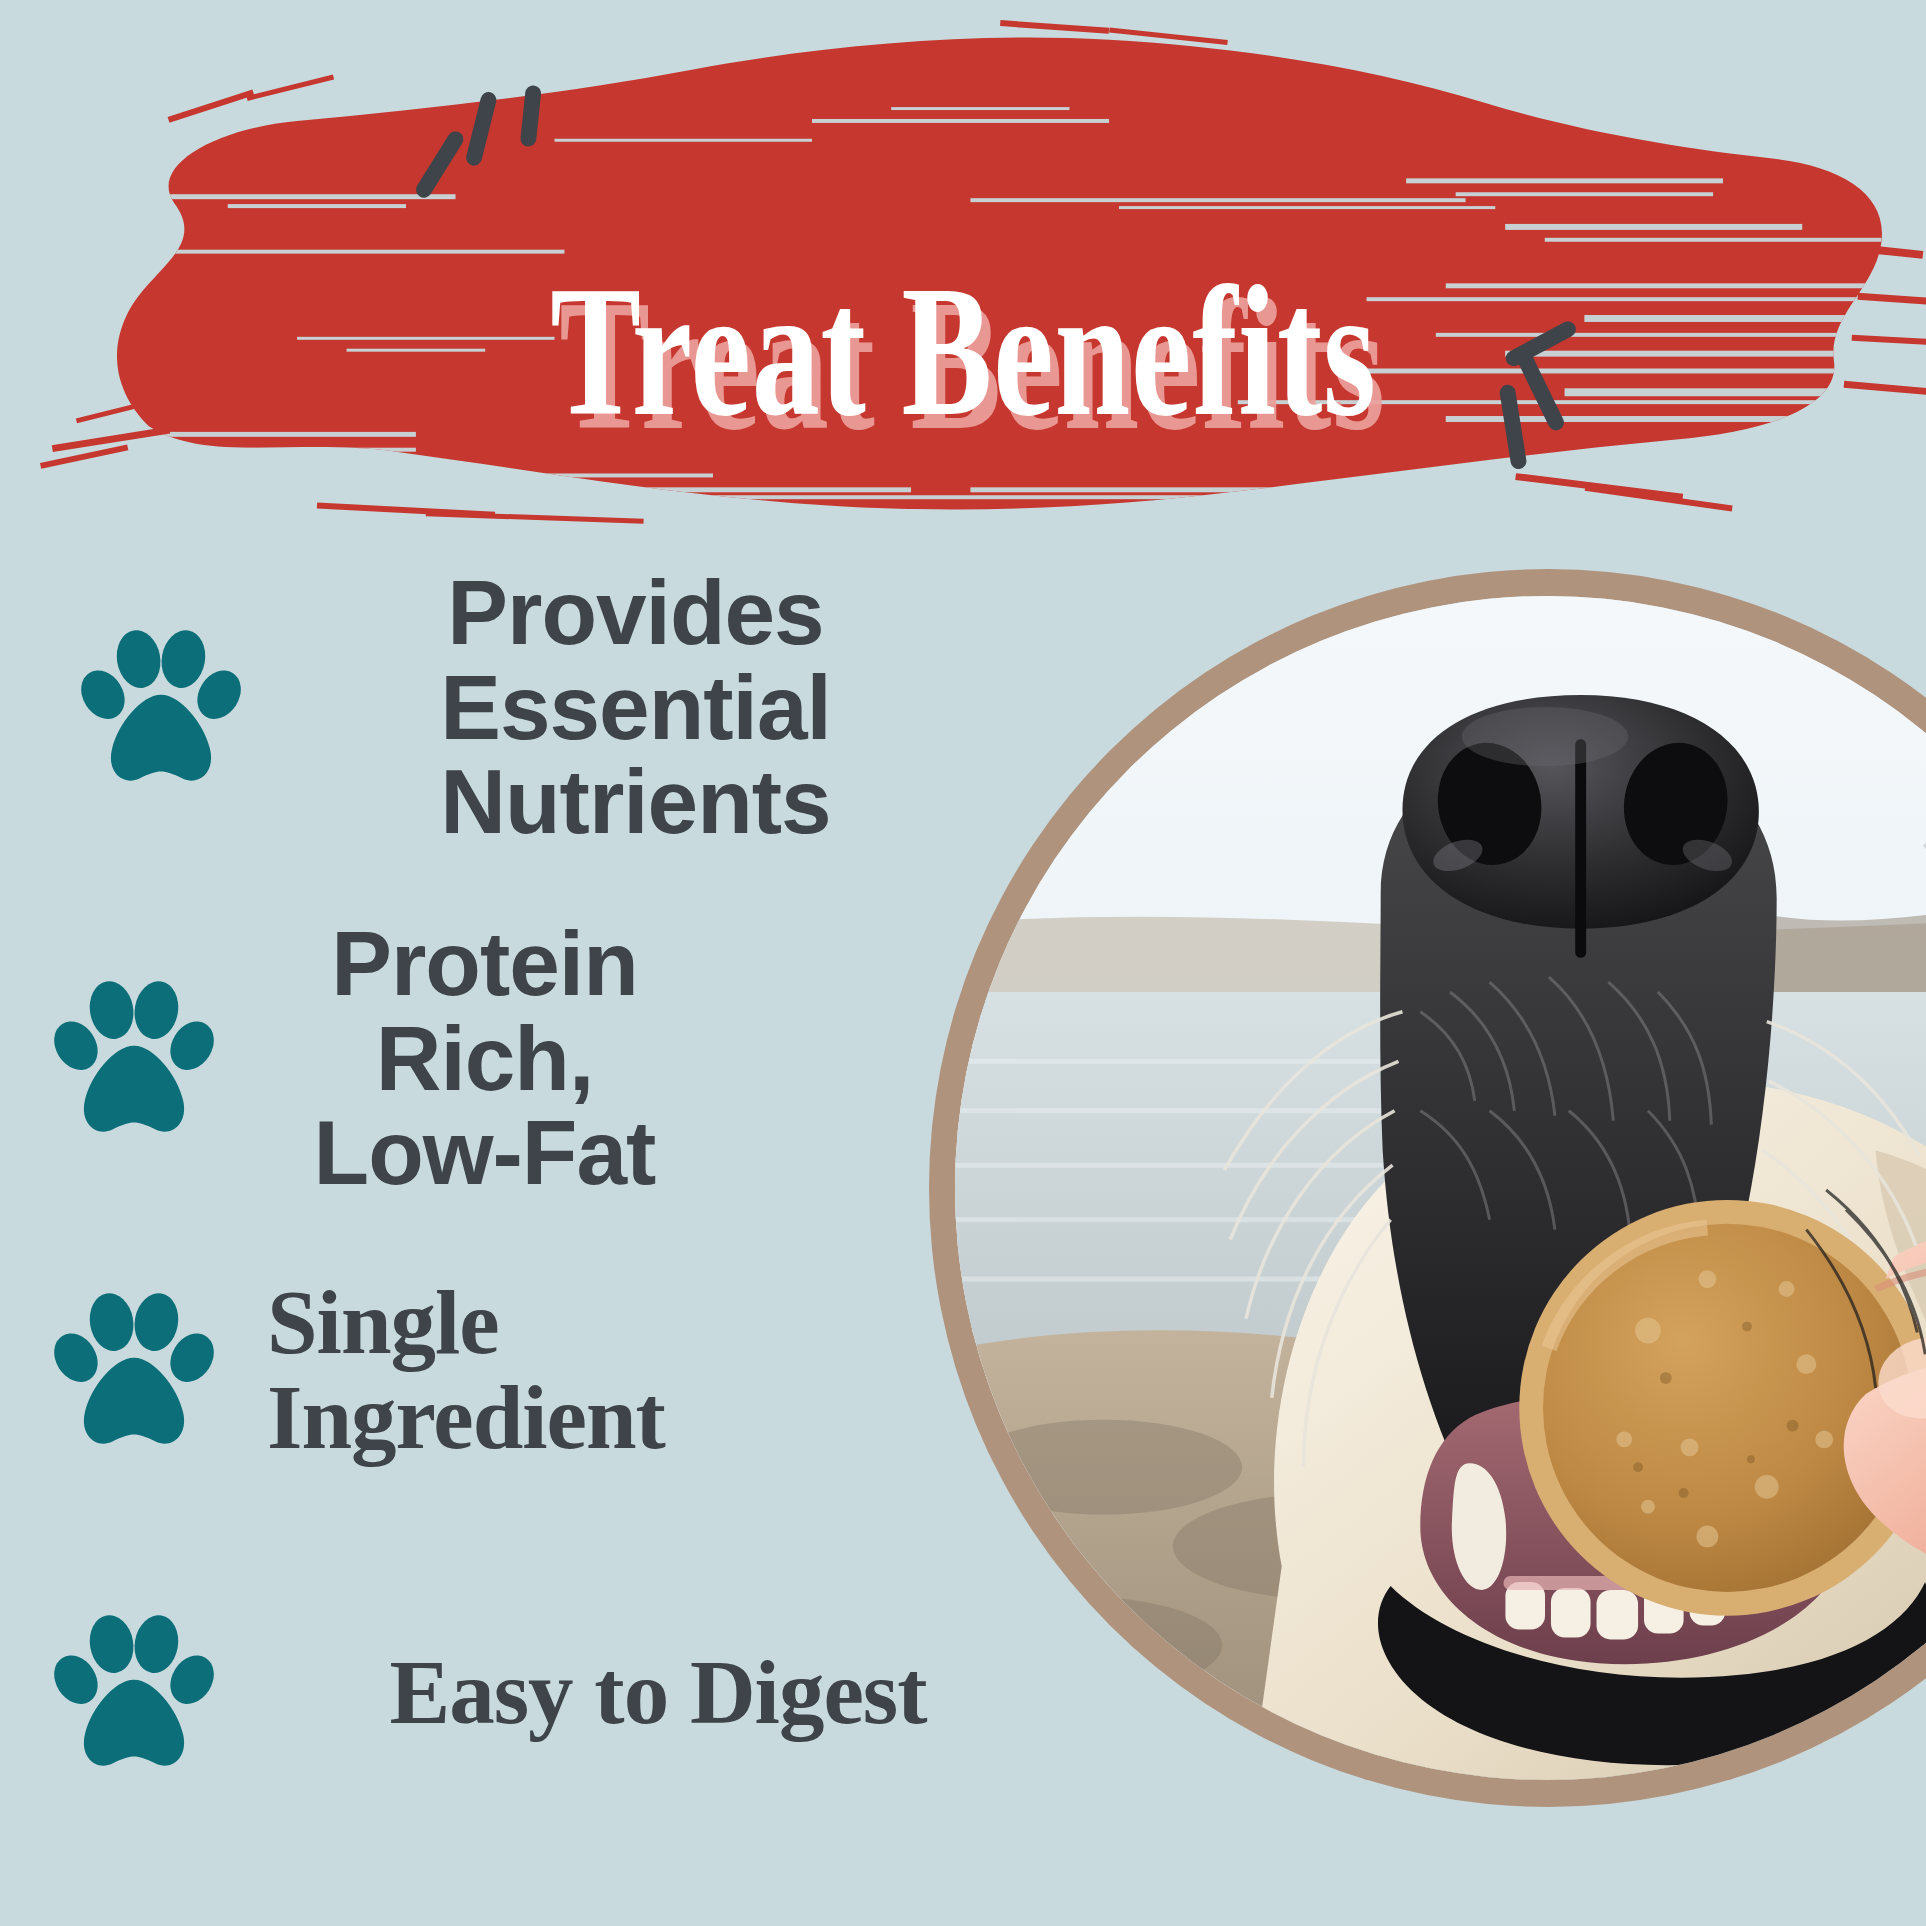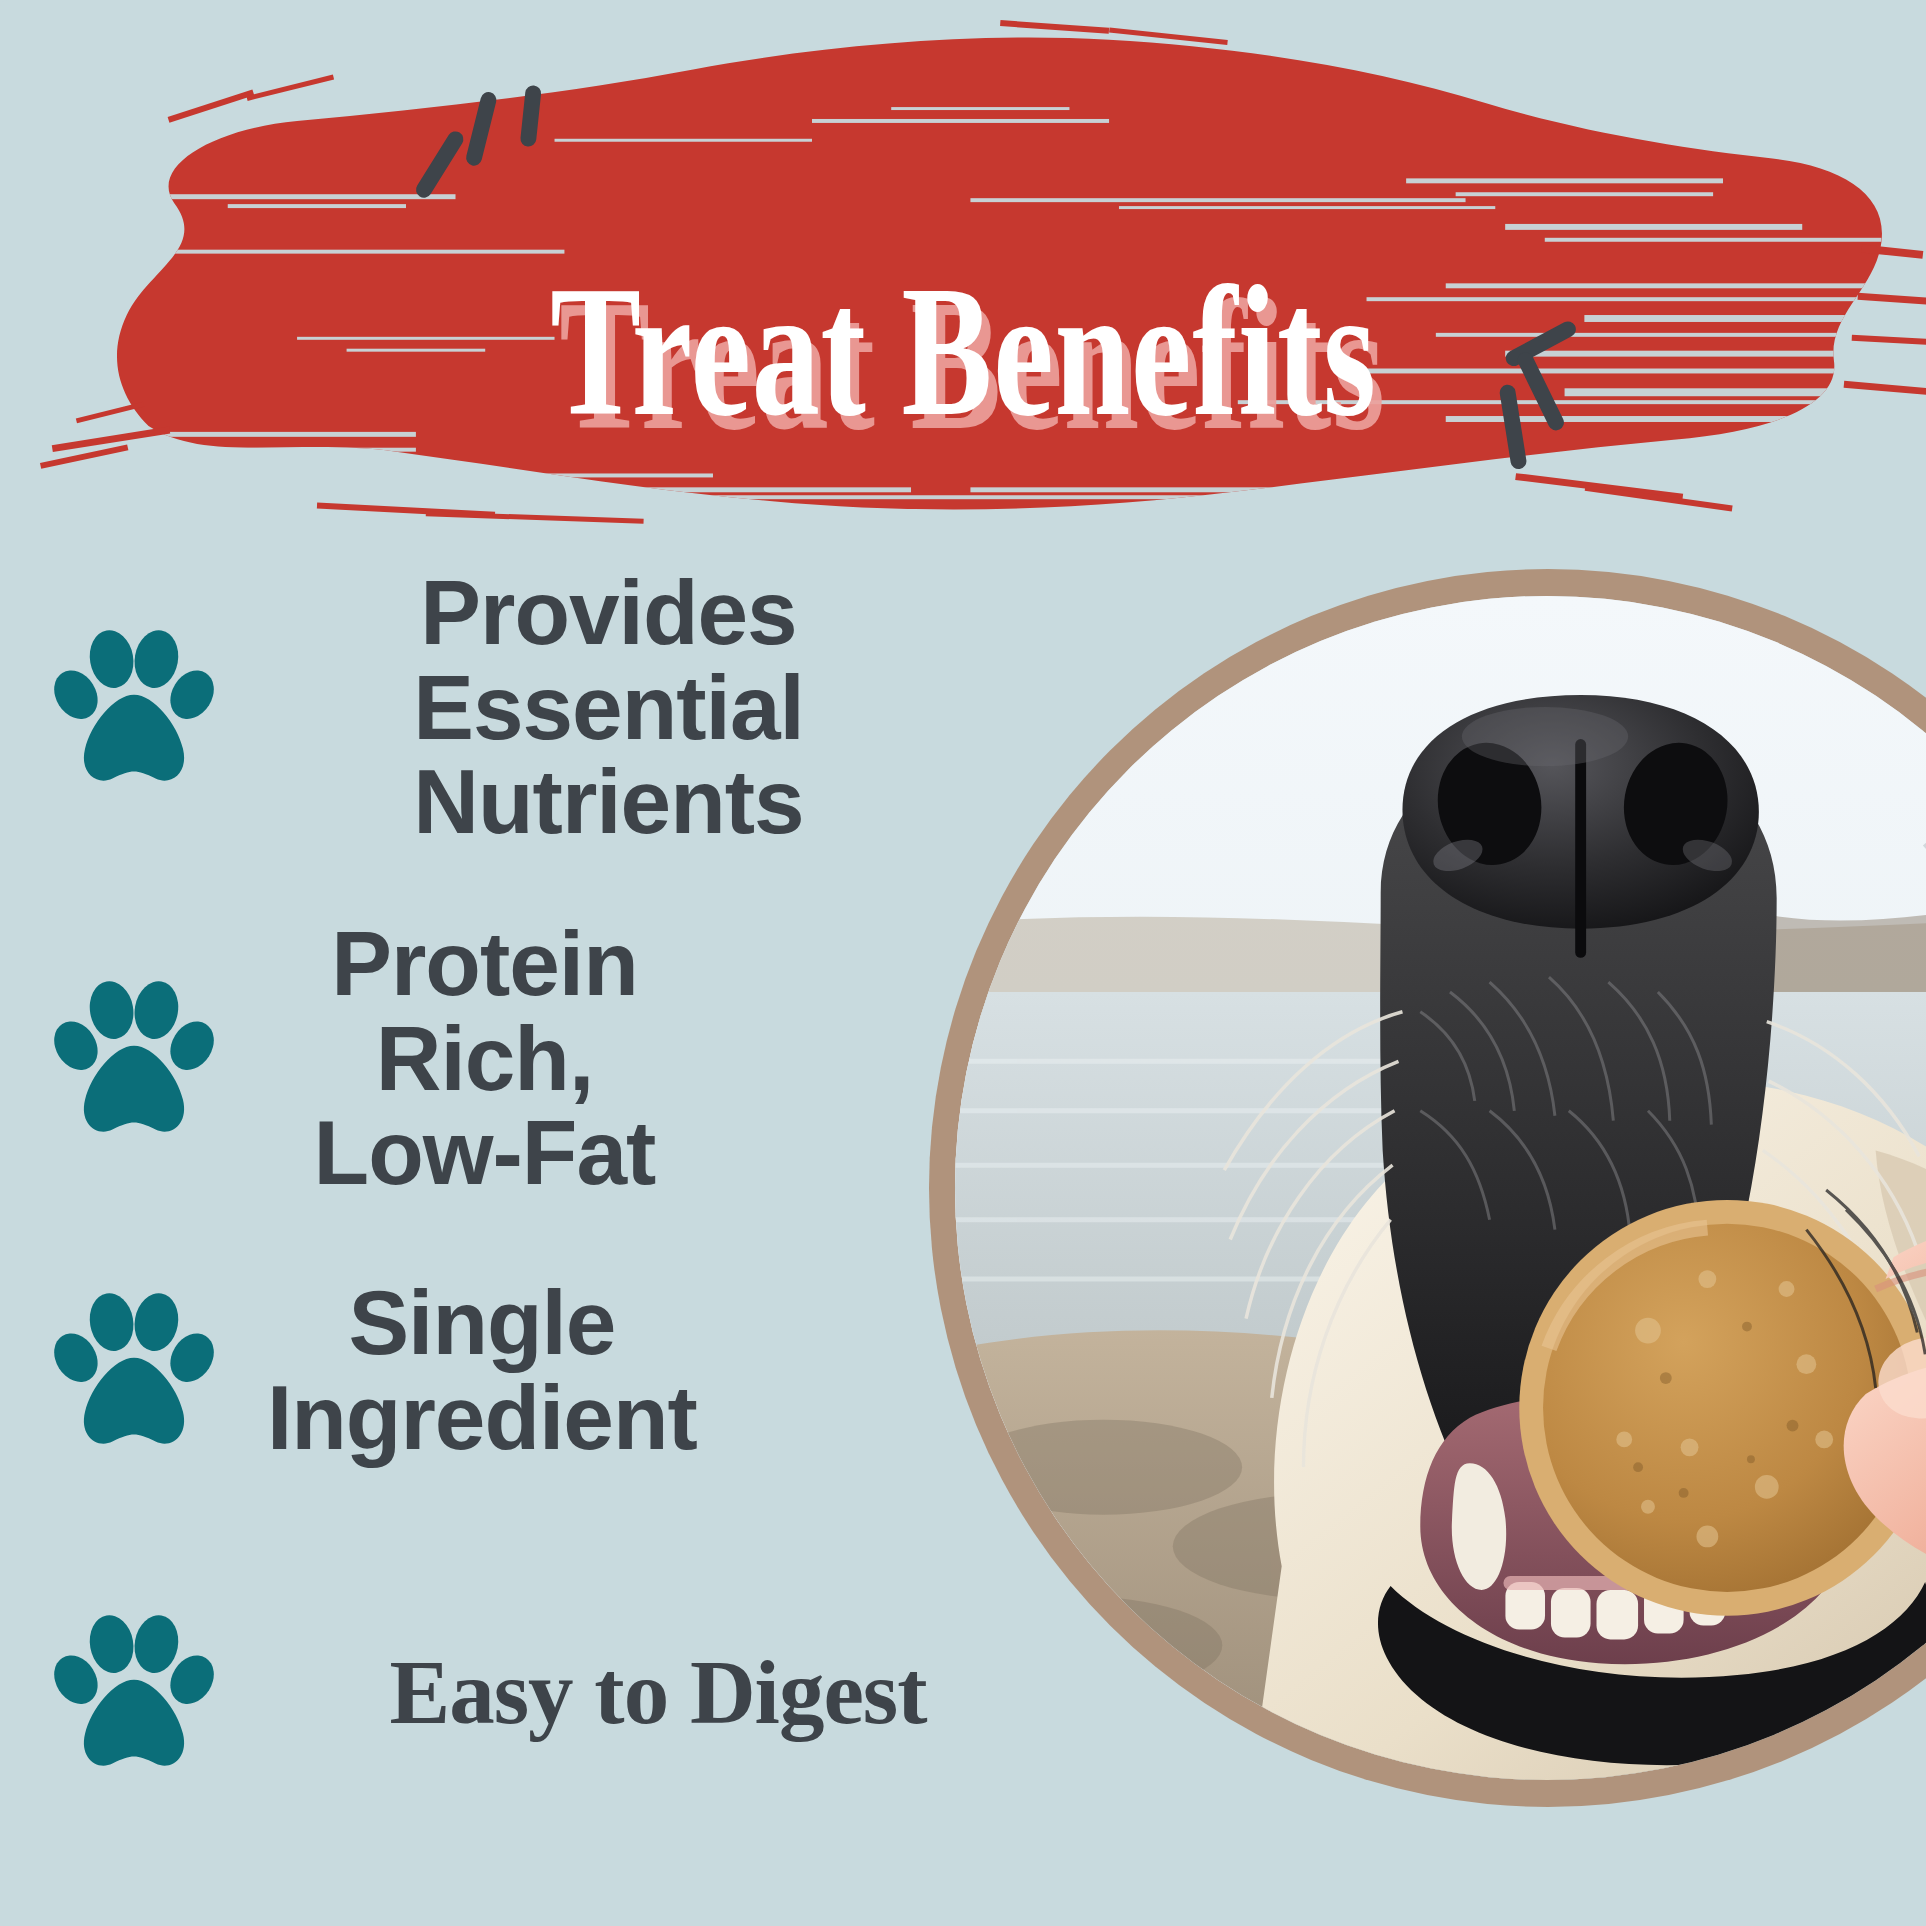--- a/index.html
+++ b/index.html
@@ -54,21 +54,21 @@
     top: 594px;
     width: 1049px;
   }
   .benefit-row {
     position: absolute;
     left: 0;
     display: flex;
     align-items: center;
     width: 1049px;
   }
-  .benefit-row.r0 { top: 0px;   height: 228px; }
+  .benefit-row.r0 { top: 0px;   height: 228px; padding-left: 27px; }
   .benefit-row.r1 { top: 351px; height: 228px; }
   .benefit-row.r2 { top: 663px; height: 228px; }
   .benefit-row.r3 { top: 1000px; height: 198px; }
 
   .paw-wrap {
     width: 267px;
     min-width: 267px;
     display: flex;
     justify-content: center;
     align-items: center;
@@ -80,21 +80,21 @@
     color: #3e444a;
     font-family: "Liberation Sans", sans-serif;
     font-weight: bold;
     font-size: 91px;
     line-height: 1.04;
     letter-spacing: -1px;
     white-space: pre-line;
   }
   .benefit-row.r0 .benefit-text { text-align: center; padding-right: 99px; }
   .benefit-row.r1 .benefit-text { text-align: center; padding-right: 347px; }
-  .benefit-row.r2 .benefit-text { text-align: center; padding-right: 396px; }
+  .benefit-row.r2 .benefit-text { padding-right: 396px; font-family: Liberation Serif, serif; }
   .benefit-row.r3 .benefit-text { text-align: center; font-family: Liberation Serif, serif; }
 
   
   .photo-ring {
     position: absolute;
     left: 929px;
     top: 569px;
     width: 1238px;
     height: 1238px;
     border-radius: 50%;

